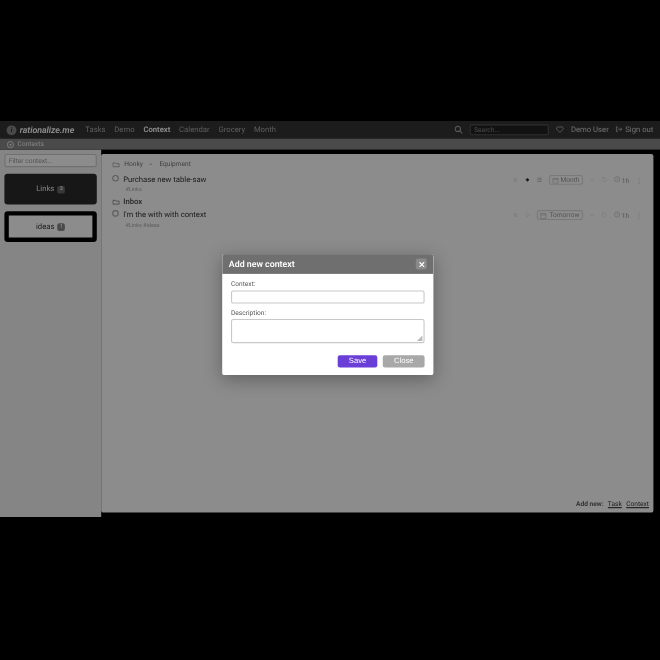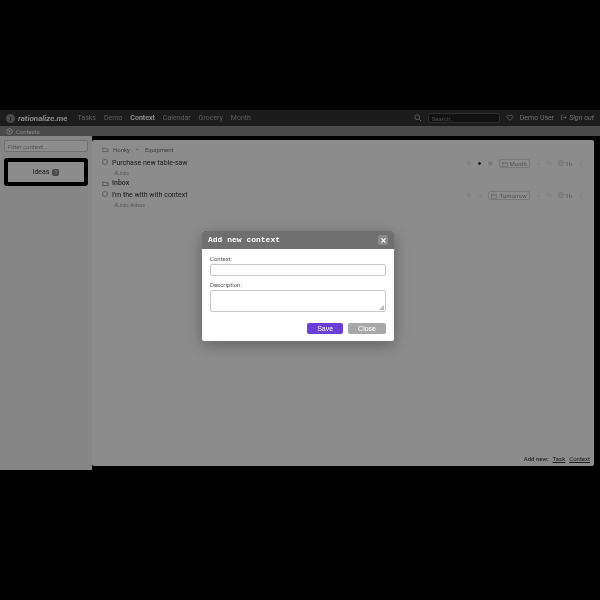--- a/index.html
+++ b/index.html
@@ -7,21 +7,21 @@
   .topbar { position: absolute; top: 110px; left: 0; right: 0; height: 16px; background: #333; color: #ccc; display: flex; align-items: center; font-size: 7px; padding: 0 6px; z-index: 2; }
   .brand { display: flex; align-items: center; gap: 3px; font-weight: 600; color: #fff; font-size: 8px; font-style: italic; }
   .brand-icon { width: 9px; height: 9px; border-radius: 50%; background: #888; display: inline-flex; align-items: center; justify-content: center; font-size: 6px; color: #222; font-weight: bold; }
   .nav { display: flex; gap: 8px; margin-left: 10px; }
   .nav-item { color: #aaa; cursor: pointer; }
   .nav-item.active { color: #fff; font-weight: 600; }
   .top-right { margin-left: auto; display: flex; align-items: center; gap: 6px; }
   .search-box { background: #222; border: 1px solid #555; height: 10px; width: 72px; border-radius: 2px; color: #888; font-size: 6px; padding: 0 3px; display: flex; align-items: center; }
   .top-icon { width: 8px; height: 8px; display: inline-flex; align-items: center; justify-content: center; color: #aaa; font-size: 7px; }
   .user-label { color: #ccc; font-size: 7px; }
-  .signout { color: #ccc; font-size: 7px; display: flex; align-items: flex-start; gap: 2px; font-style: italic; }
+  .signout { color: #ccc; font-size: 7px; display: flex; align-items: flex-start; gap: 2px; }
   .subheader { position: absolute; top: 126px; left: 0; right: 0; height: 10px; background: #888; color: #eee; font-size: 6px; display: flex; align-items: center; padding: 0 6px; gap: 3px; z-index: 2; }
   .content { position: absolute; top: 136px; left: 0; right: 0; bottom: 130px; display: flex; }
   .sidebar { width: 92px; background: #f3f3f3; padding: 4px; display: flex; flex-direction: column; gap: 6px; }
   .filter-input { height: 12px; border: 1px solid #ccc; border-radius: 2px; background: #fff; font-size: 6px; padding: 0 3px; color: #999; display: flex; align-items: center; }
   .ctx-card { height: 28px; border-radius: 3px; display: flex; align-items: center; justify-content: center; font-size: 7px; gap: 3px; }
   .ctx-card.dark { background: #2b2b2b; color: #eee; }
   .ctx-card.light { background: #fff; color: #333; border: 4px solid #000000; }
   .ctx-count { background: #888; color: #fff; border-radius: 2px; font-size: 5px; padding: 0 2px; line-height: 7px; }
   .ctx-card.dark .ctx-count { background: #666; }
   .main { flex: 1; background: #fff; padding: 6px 10px; font-size: 7px; color: #444; margin: 4px 6px 4px 0; border-radius: 2px; position: relative; }
@@ -35,21 +35,21 @@
   .meta .mic { width: 5px; height: 5px; }
   .meta .date-chip { display: flex; align-items: center; gap: 2px; border: 1px solid #ddd; padding: 0 2px; border-radius: 2px; }
   .meta .menu-dots { color: #aaa; }
   .section-head { display: flex; align-items: center; gap: 3px; color: #555; margin: 2px 0 2px; }
   .section-head .folder-icon { width: 7px; height: 7px; }
   .footer { position: absolute; top: 455px; right: 10px; font-size: 6px; color: #555; display: flex; gap: 4px; z-index: 2; }
   .footer a { color: #333; text-decoration: underline; cursor: pointer; }
   
   .overlay { position: absolute; top: 110px; left: 0; right: 0; height: 360px; background: rgba(0,0,0,0.45); z-index: 50; }
   .modal { position: absolute; top: 231px; left: 202px; width: 192px; background: #fff; border-radius: 2px; box-shadow: 0 4px 16px rgba(0,0,0,0.3); z-index: 51; overflow: hidden; }
-  .modal-head { background: #6f6f6f; color: #fff; font-size: 8px; font-weight: 600; padding: 4px 6px; display: flex; align-items: flex-start; font-family: Liberation Mono, monospace; }
+  .modal-head { background: #6f6f6f; color: #fff; font-size: 8px; font-weight: 600; padding: 4px 6px; display: flex; align-items: flex-end; }
   .modal-close { margin-left: auto; width: 10px; height: 10px; background: #8a8a8a; border-radius: 2px; display: flex; align-items: center; justify-content: center; font-size: 7px; color: #fff; cursor: pointer; }
   .modal-body { padding: 6px 8px; }
   .form-label { font-size: 6px; color: #555; margin-bottom: 2px; }
   .form-input { width: 100%; height: 12px; border: 1px solid #c8c8c8; border-radius: 2px; margin-bottom: 5px; background: #fff; }
   .form-textarea { width: 100%; height: 22px; border: 1px solid #c8c8c8; border-radius: 2px; background: #fff; resize: none; position: relative; }
   .resize-handle { position: absolute; right: 1px; bottom: 1px; width: 0; height: 0; border-style: solid; border-width: 0 0 5px 5px; border-color: transparent transparent #bbb transparent; }
   .modal-foot { display: flex; justify-content: flex-end; gap: 5px; padding: 5px 8px 7px; }
   .btn { font-size: 7px; padding: 2px 10px; border-radius: 2px; border: none; cursor: pointer; }
   .btn-primary { background: #6a3fd8; color: #fff; }
   .btn-secondary { background: #a8a8a8; color: #fff; }
@@ -102,20 +102,24 @@
       <circle cx="5" cy="5" r="1.3" fill="#eee"></circle>
     </svg>
   <span>Contexts</span>
 </div>
 
 <div class="content">
   <div class="sidebar">
     <div class="filter-input">
       <span>Filter context...</span>
     </div>
+    <div class="ctx-card dark">
+      <span>Links</span>
+      <span class="ctx-count">3</span>
+    </div>
     <div class="ctx-card light">
       <span>ideas</span>
       <span class="ctx-count">1</span>
     </div>
   </div>
 
   <div class="main">
     <div class="crumb">
       <span class="chip-icon">
         <svg width="7" height="7" viewBox="0 0 10 10">

